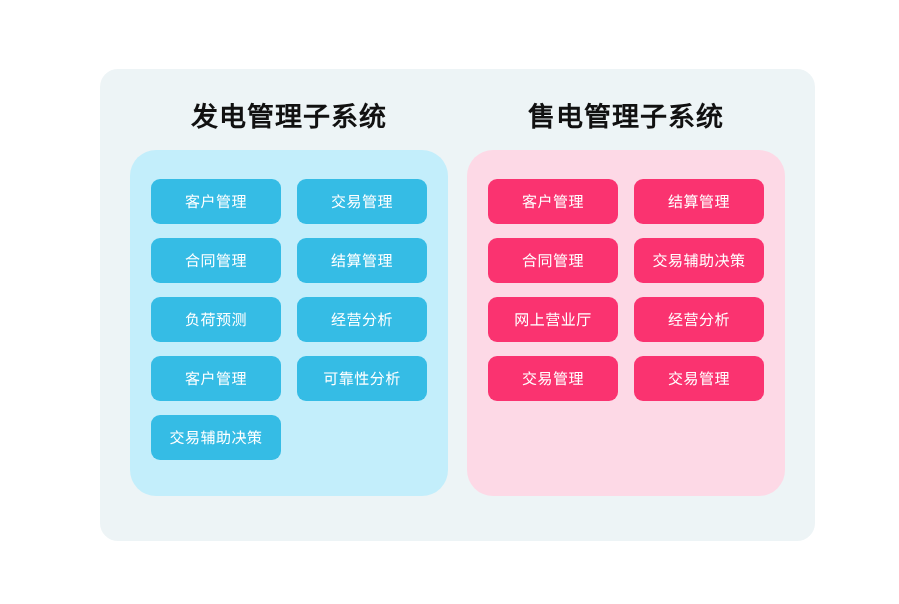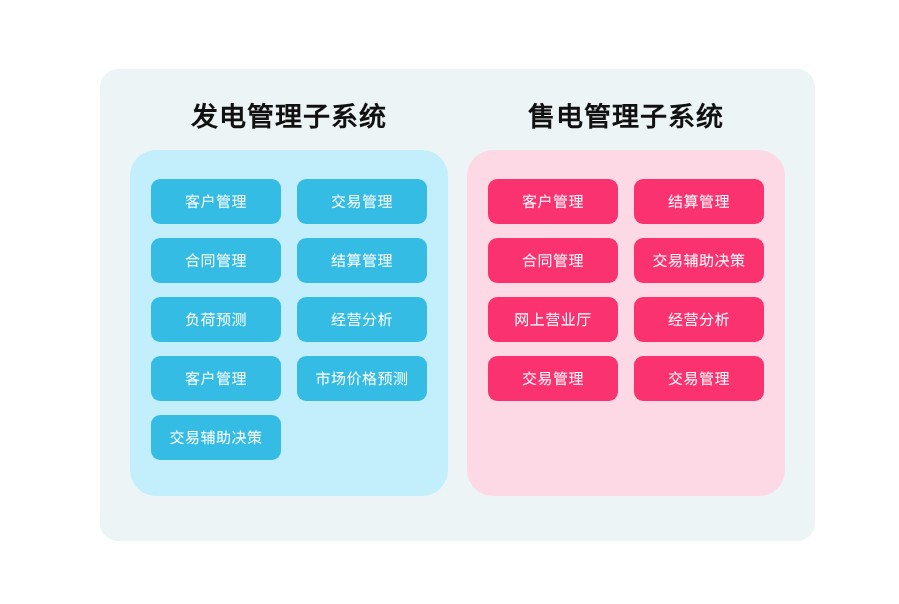--- a/index.html
+++ b/index.html
@@ -113,21 +113,21 @@
     <div class="column">
       <div class="col-title">发电管理子系统</div>
       <div class="panel panel-gen">
         <div class="chip chip-gen">客户管理</div>
         <div class="chip chip-gen">交易管理</div>
         <div class="chip chip-gen">合同管理</div>
         <div class="chip chip-gen">结算管理</div>
         <div class="chip chip-gen">负荷预测</div>
         <div class="chip chip-gen">经营分析</div>
         <div class="chip chip-gen">客户管理</div>
-        <div class="chip chip-gen">市场价格预测</div>
+        <div class="chip chip-gen">可靠性分析</div>
         <div class="chip chip-gen">交易辅助决策</div>
       </div>
     </div>
 
     <div class="column">
       <div class="col-title">售电管理子系统</div>
       <div class="panel panel-sell">
         <div class="chip chip-sell">客户管理</div>
         <div class="chip chip-sell">结算管理</div>
         <div class="chip chip-sell">合同管理</div>

